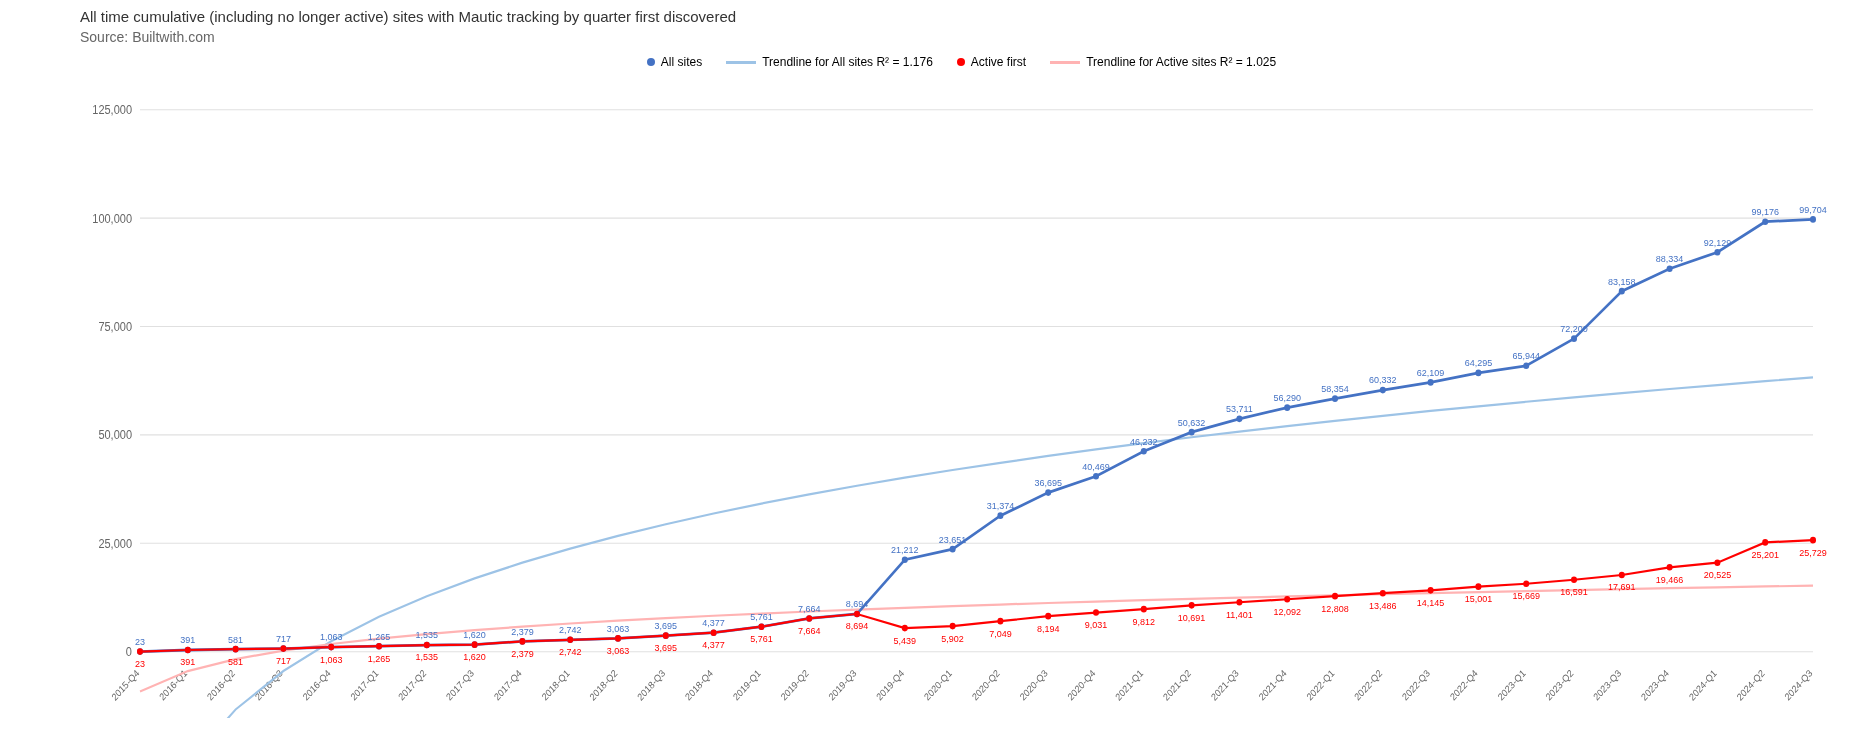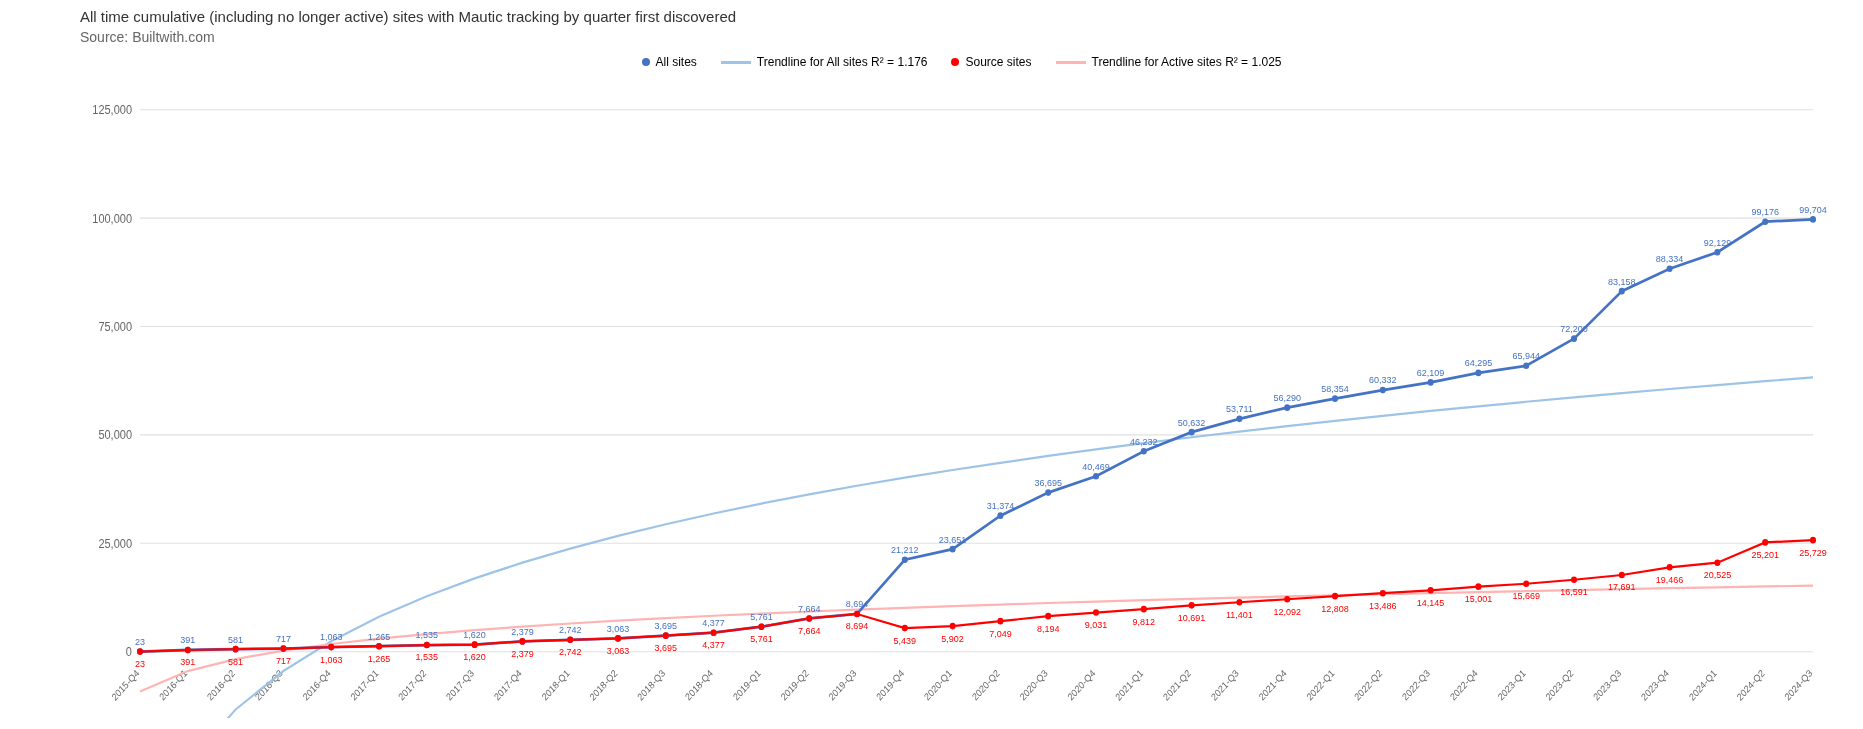--- a/index.html
+++ b/index.html
@@ -23,21 +23,21 @@
     <div class="legend-item">
       <div class="legend-dot" style="background:#4472C4;"></div>
       <span>All sites</span>
     </div>
     <div class="legend-item">
       <div class="legend-line" style="background:#9DC3E6;"></div>
       <span>Trendline for All sites R² = 1.176</span>
     </div>
     <div class="legend-item">
       <div class="legend-dot" style="background:#FF0000;"></div>
-      <span>Source sites</span>
+      <span>Active first</span>
     </div>
     <div class="legend-item">
       <div class="legend-line" style="background:#FFB3B3;"></div>
       <span>Trendline for Active sites R² = 1.025</span>
     </div>
   </div>
   <svg id="svg-chart" viewBox="0 0 1763 580" preserveAspectRatio="none" xmlns="http://www.w3.org/2000/svg">
   <line x1="60" y1="520" x2="1733" y2="520" stroke="#E0E0E0" stroke-width="1"></line>
       <text x="52" y="524" text-anchor="end" font-size="11" fill="#666">0</text>
       <line x1="60" y1="421.9230769230769" x2="1733" y2="421.9230769230769" stroke="#E0E0E0" stroke-width="1"></line>

